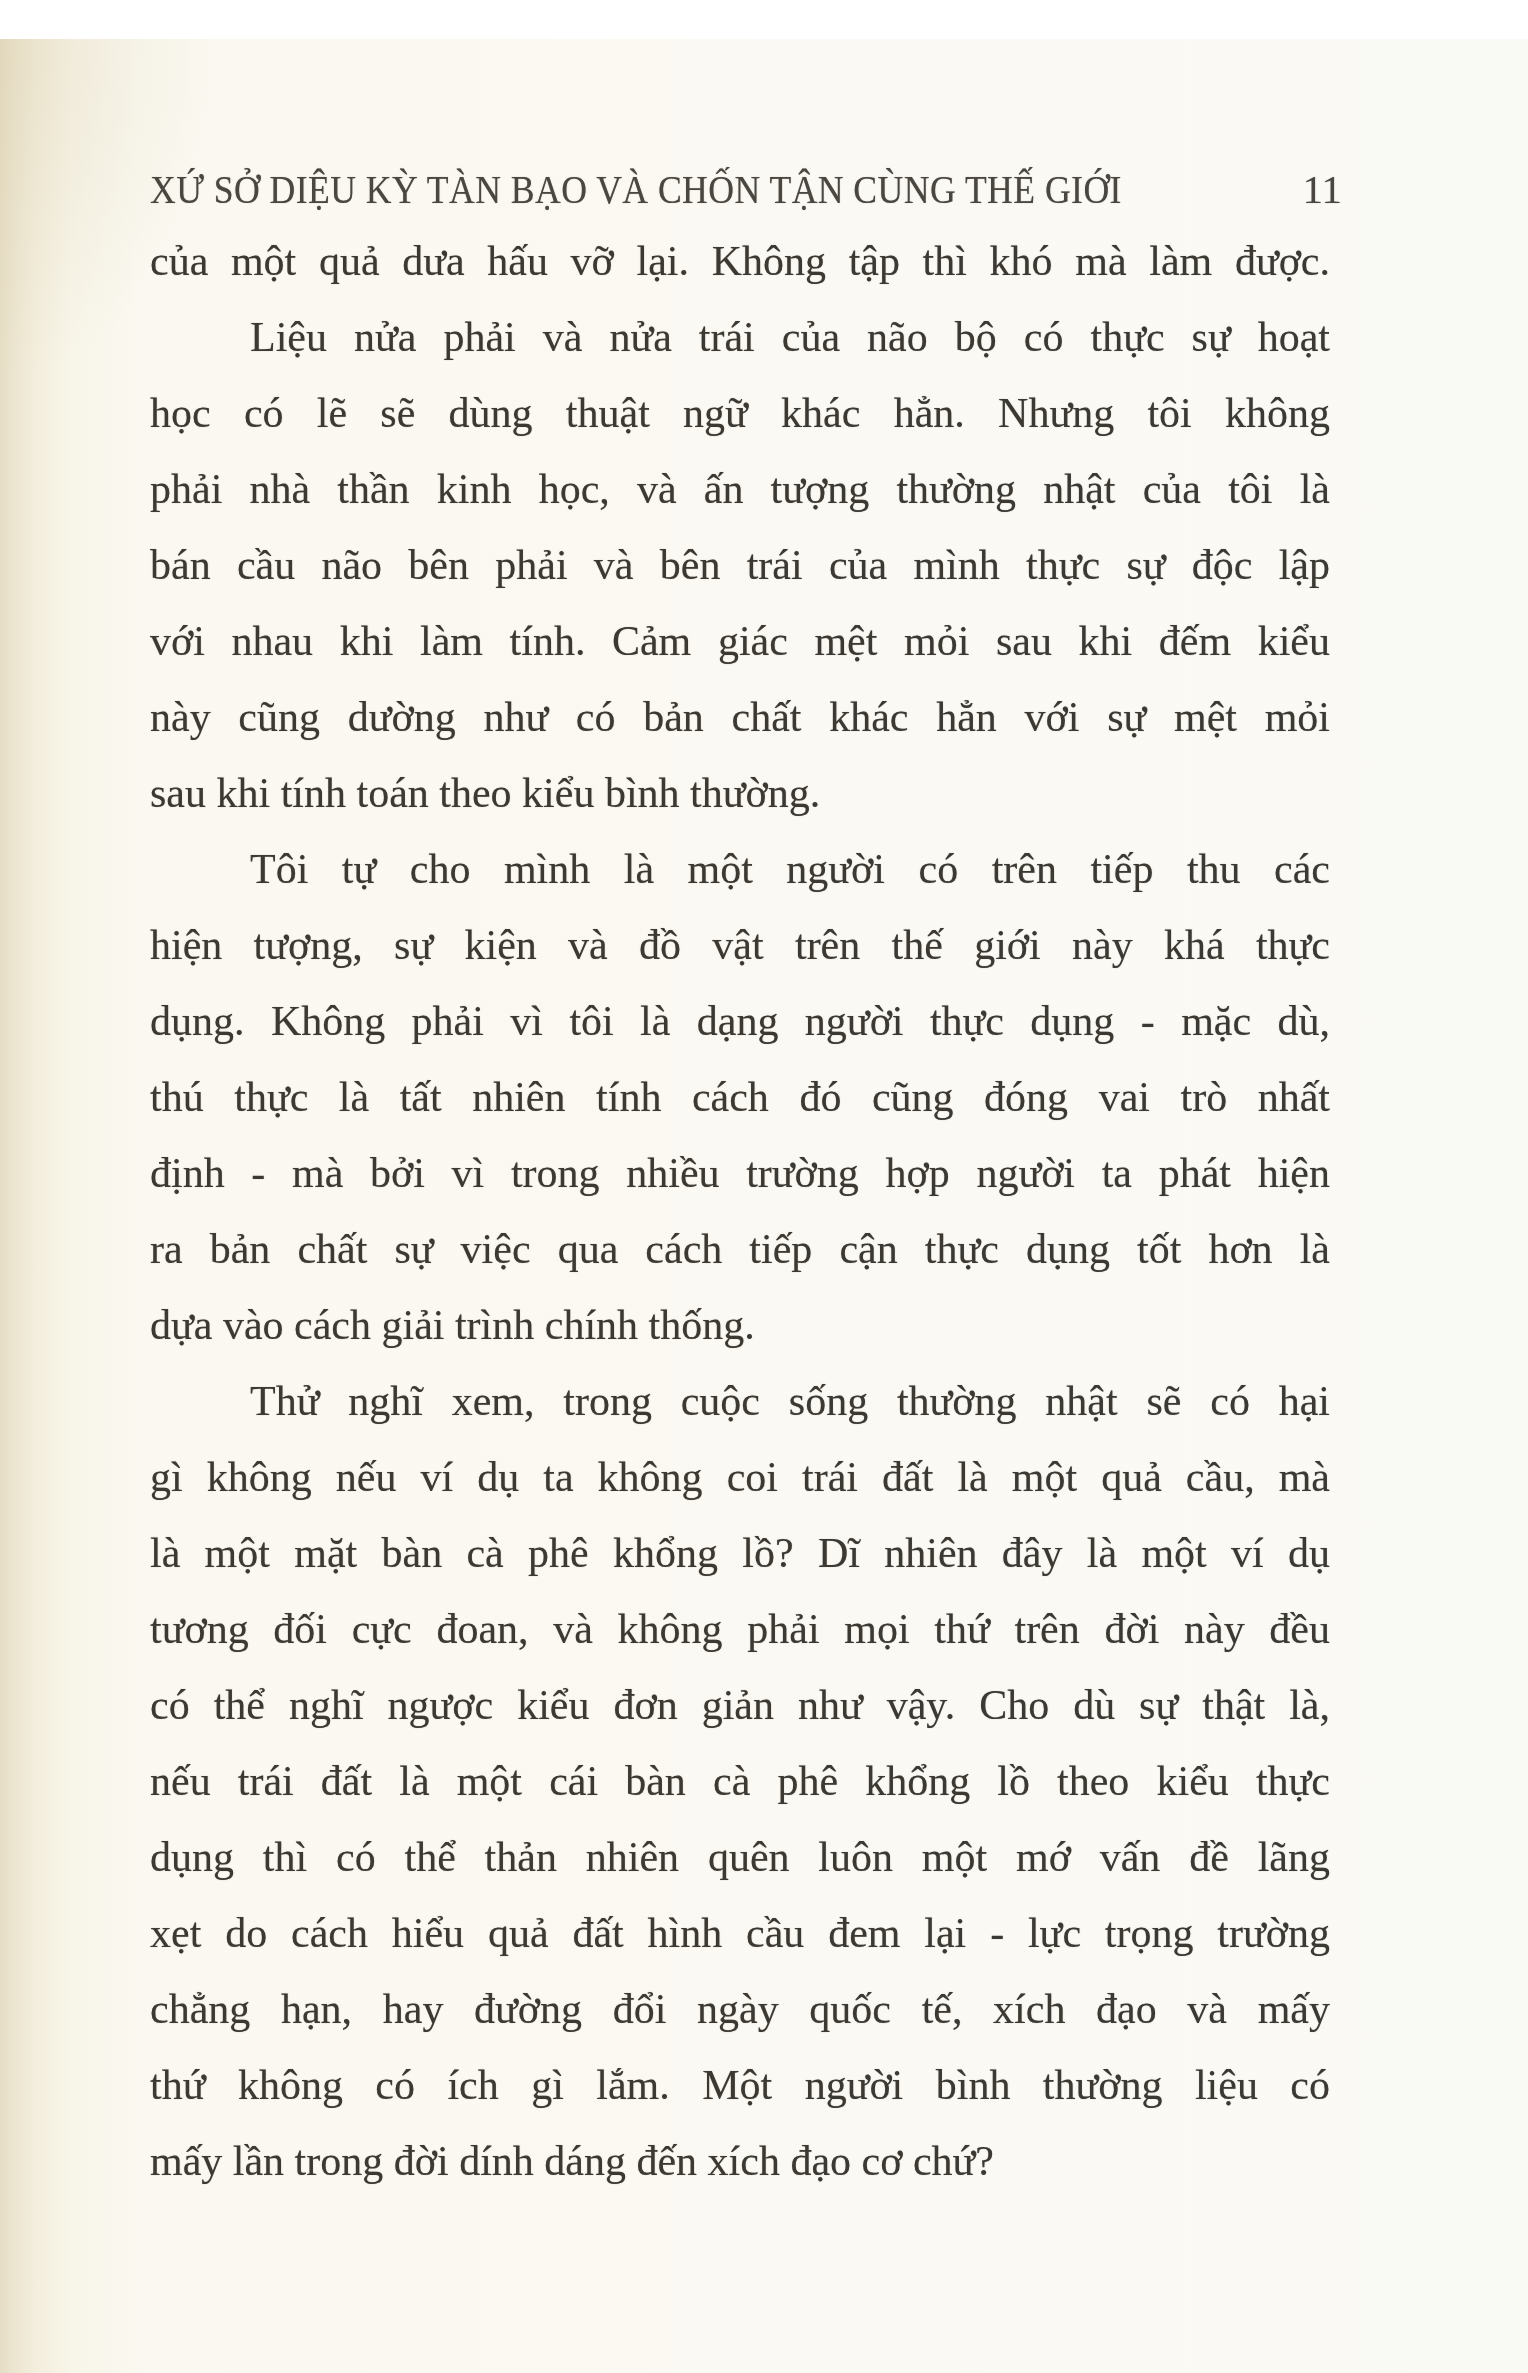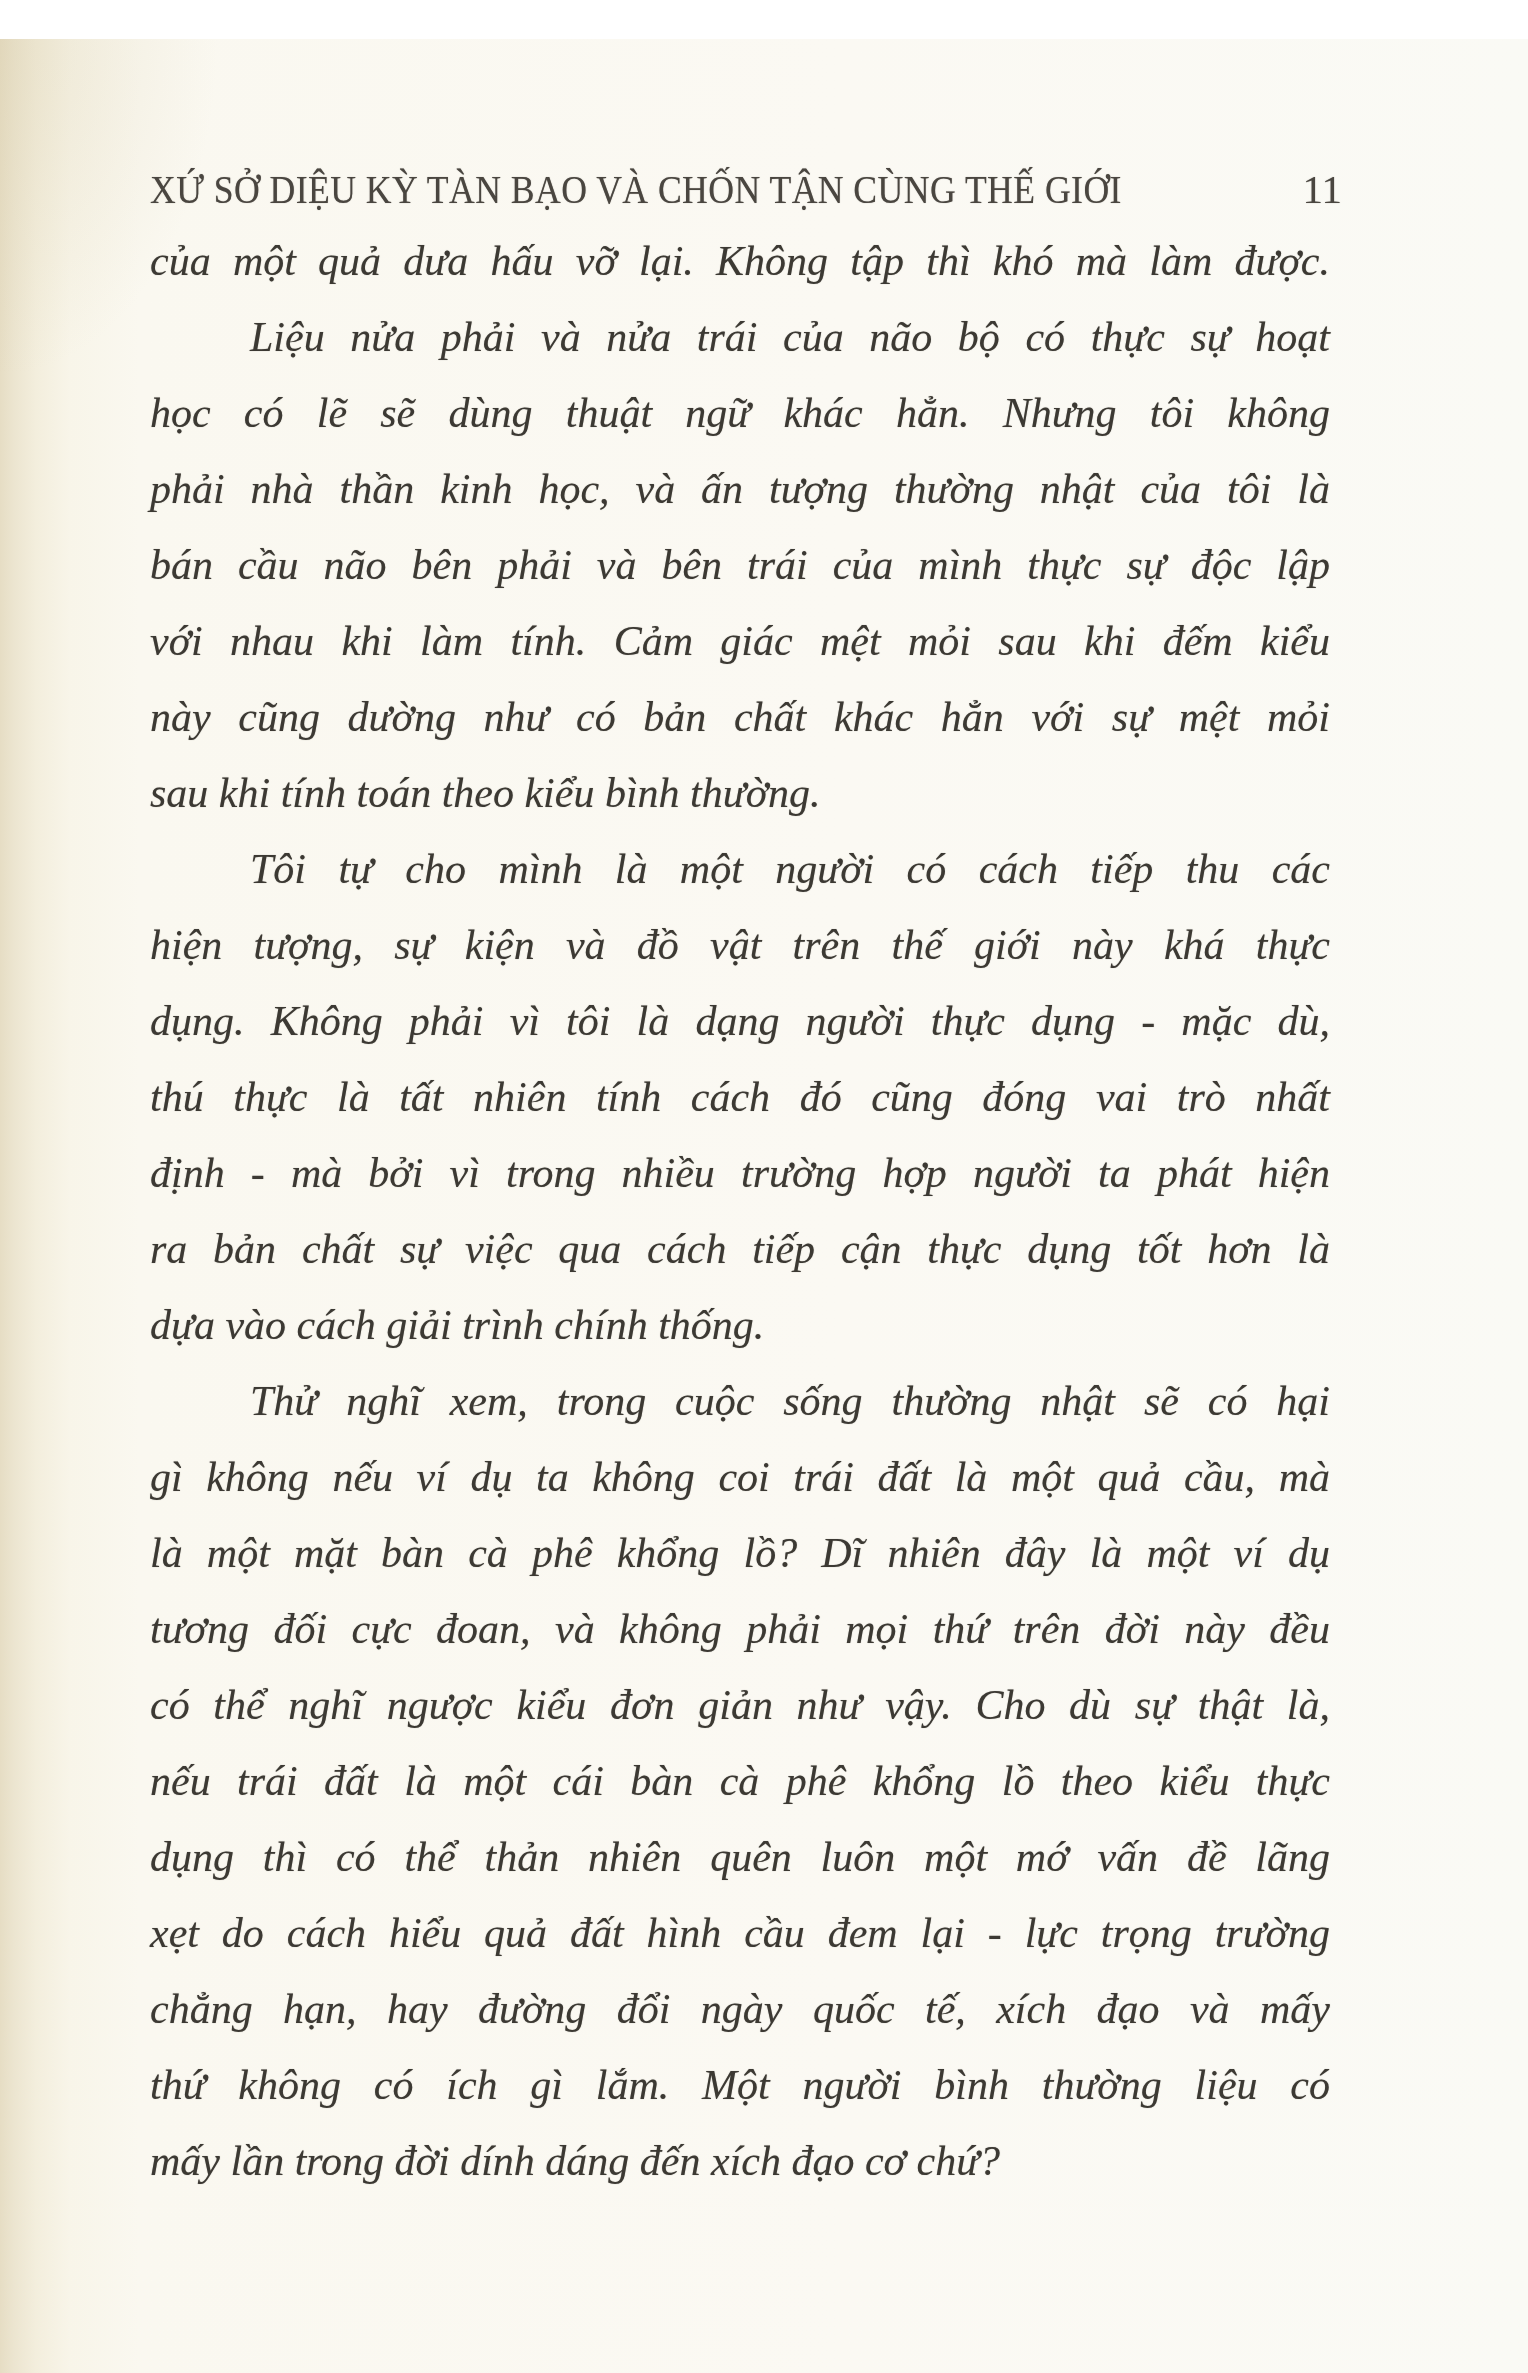--- a/index.html
+++ b/index.html
@@ -59,21 +59,20 @@
     top: 184px;
     width: 1180px;
     color: #3c3933;
   }
   .line {
     font-size: 42px;
     line-height: 76px;
     text-align: justify;
     text-align-last: justify;
     text-shadow: 0 0 1px rgba(60,57,51,0.45);
-    font-style: italic;
   }
   .line.indent { text-indent: 100px; }
   .line.last { text-align-last: left; }
 </style>
 </head>
 <body>
 
 <div class="page">
   <div class="running-header">
     <span class="running-title">XỨ SỞ DIỆU KỲ TÀN BẠO VÀ CHỐN TẬN CÙNG THẾ GIỚI</span>
@@ -82,21 +81,21 @@
 
   <div class="body-text">
       <div class="line">của một quả dưa hấu vỡ lại. Không tập thì khó mà làm được.</div>
       <div class="line indent">Liệu nửa phải và nửa trái của não bộ có thực sự hoạt</div>
       <div class="line">học có lẽ sẽ dùng thuật ngữ khác hẳn. Nhưng tôi không</div>
       <div class="line">phải nhà thần kinh học, và ấn tượng thường nhật của tôi là</div>
       <div class="line">bán cầu não bên phải và bên trái của mình thực sự độc lập</div>
       <div class="line">với nhau khi làm tính. Cảm giác mệt mỏi sau khi đếm kiểu</div>
       <div class="line">này cũng dường như có bản chất khác hẳn với sự mệt mỏi</div>
       <div class="line last">sau khi tính toán theo kiểu bình thường.</div>
-      <div class="line indent">Tôi tự cho mình là một người có cách tiếp thu các</div>
+      <div class="line indent">Tôi tự cho mình là một người có trên tiếp thu các</div>
       <div class="line">hiện tượng, sự kiện và đồ vật trên thế giới này khá thực</div>
       <div class="line">dụng. Không phải vì tôi là dạng người thực dụng - mặc dù,</div>
       <div class="line">thú thực là tất nhiên tính cách đó cũng đóng vai trò nhất</div>
       <div class="line">định - mà bởi vì trong nhiều trường hợp người ta phát hiện</div>
       <div class="line">ra bản chất sự việc qua cách tiếp cận thực dụng tốt hơn là</div>
       <div class="line last">dựa vào cách giải trình chính thống.</div>
       <div class="line indent">Thử nghĩ xem, trong cuộc sống thường nhật sẽ có hại</div>
       <div class="line">gì không nếu ví dụ ta không coi trái đất là một quả cầu, mà</div>
       <div class="line">là một mặt bàn cà phê khổng lồ? Dĩ nhiên đây là một ví dụ</div>
       <div class="line">tương đối cực đoan, và không phải mọi thứ trên đời này đều</div>

